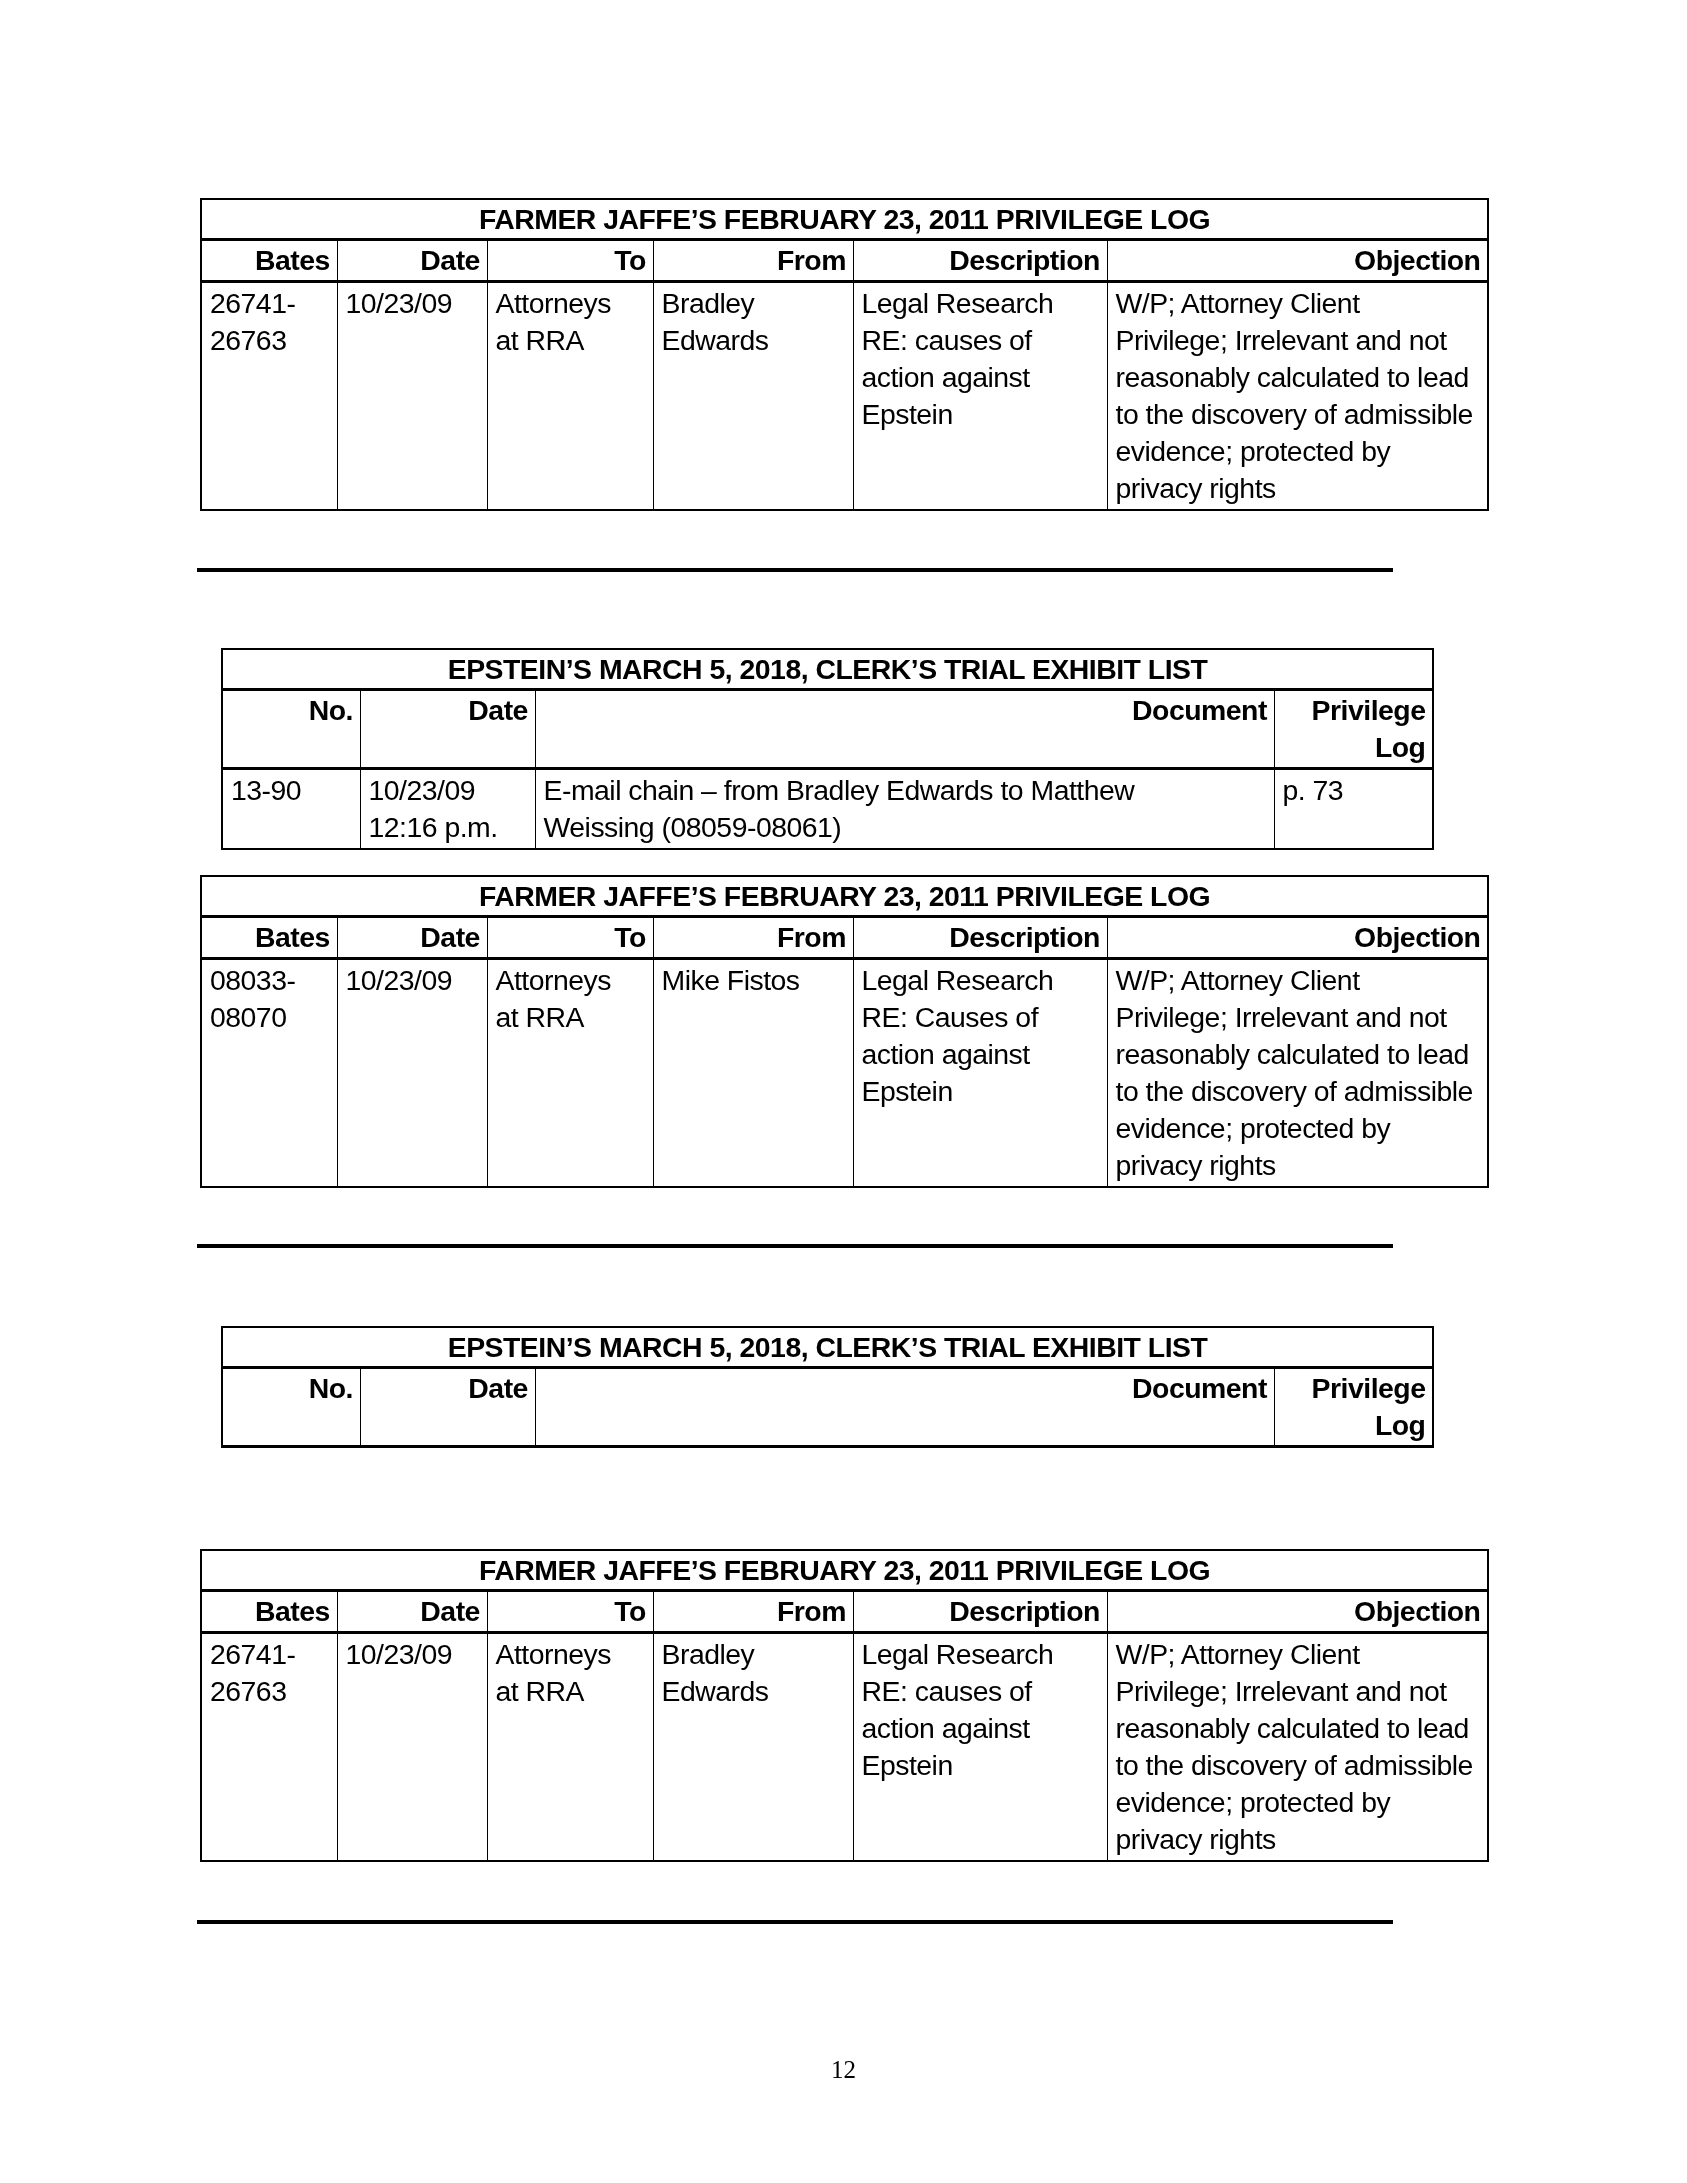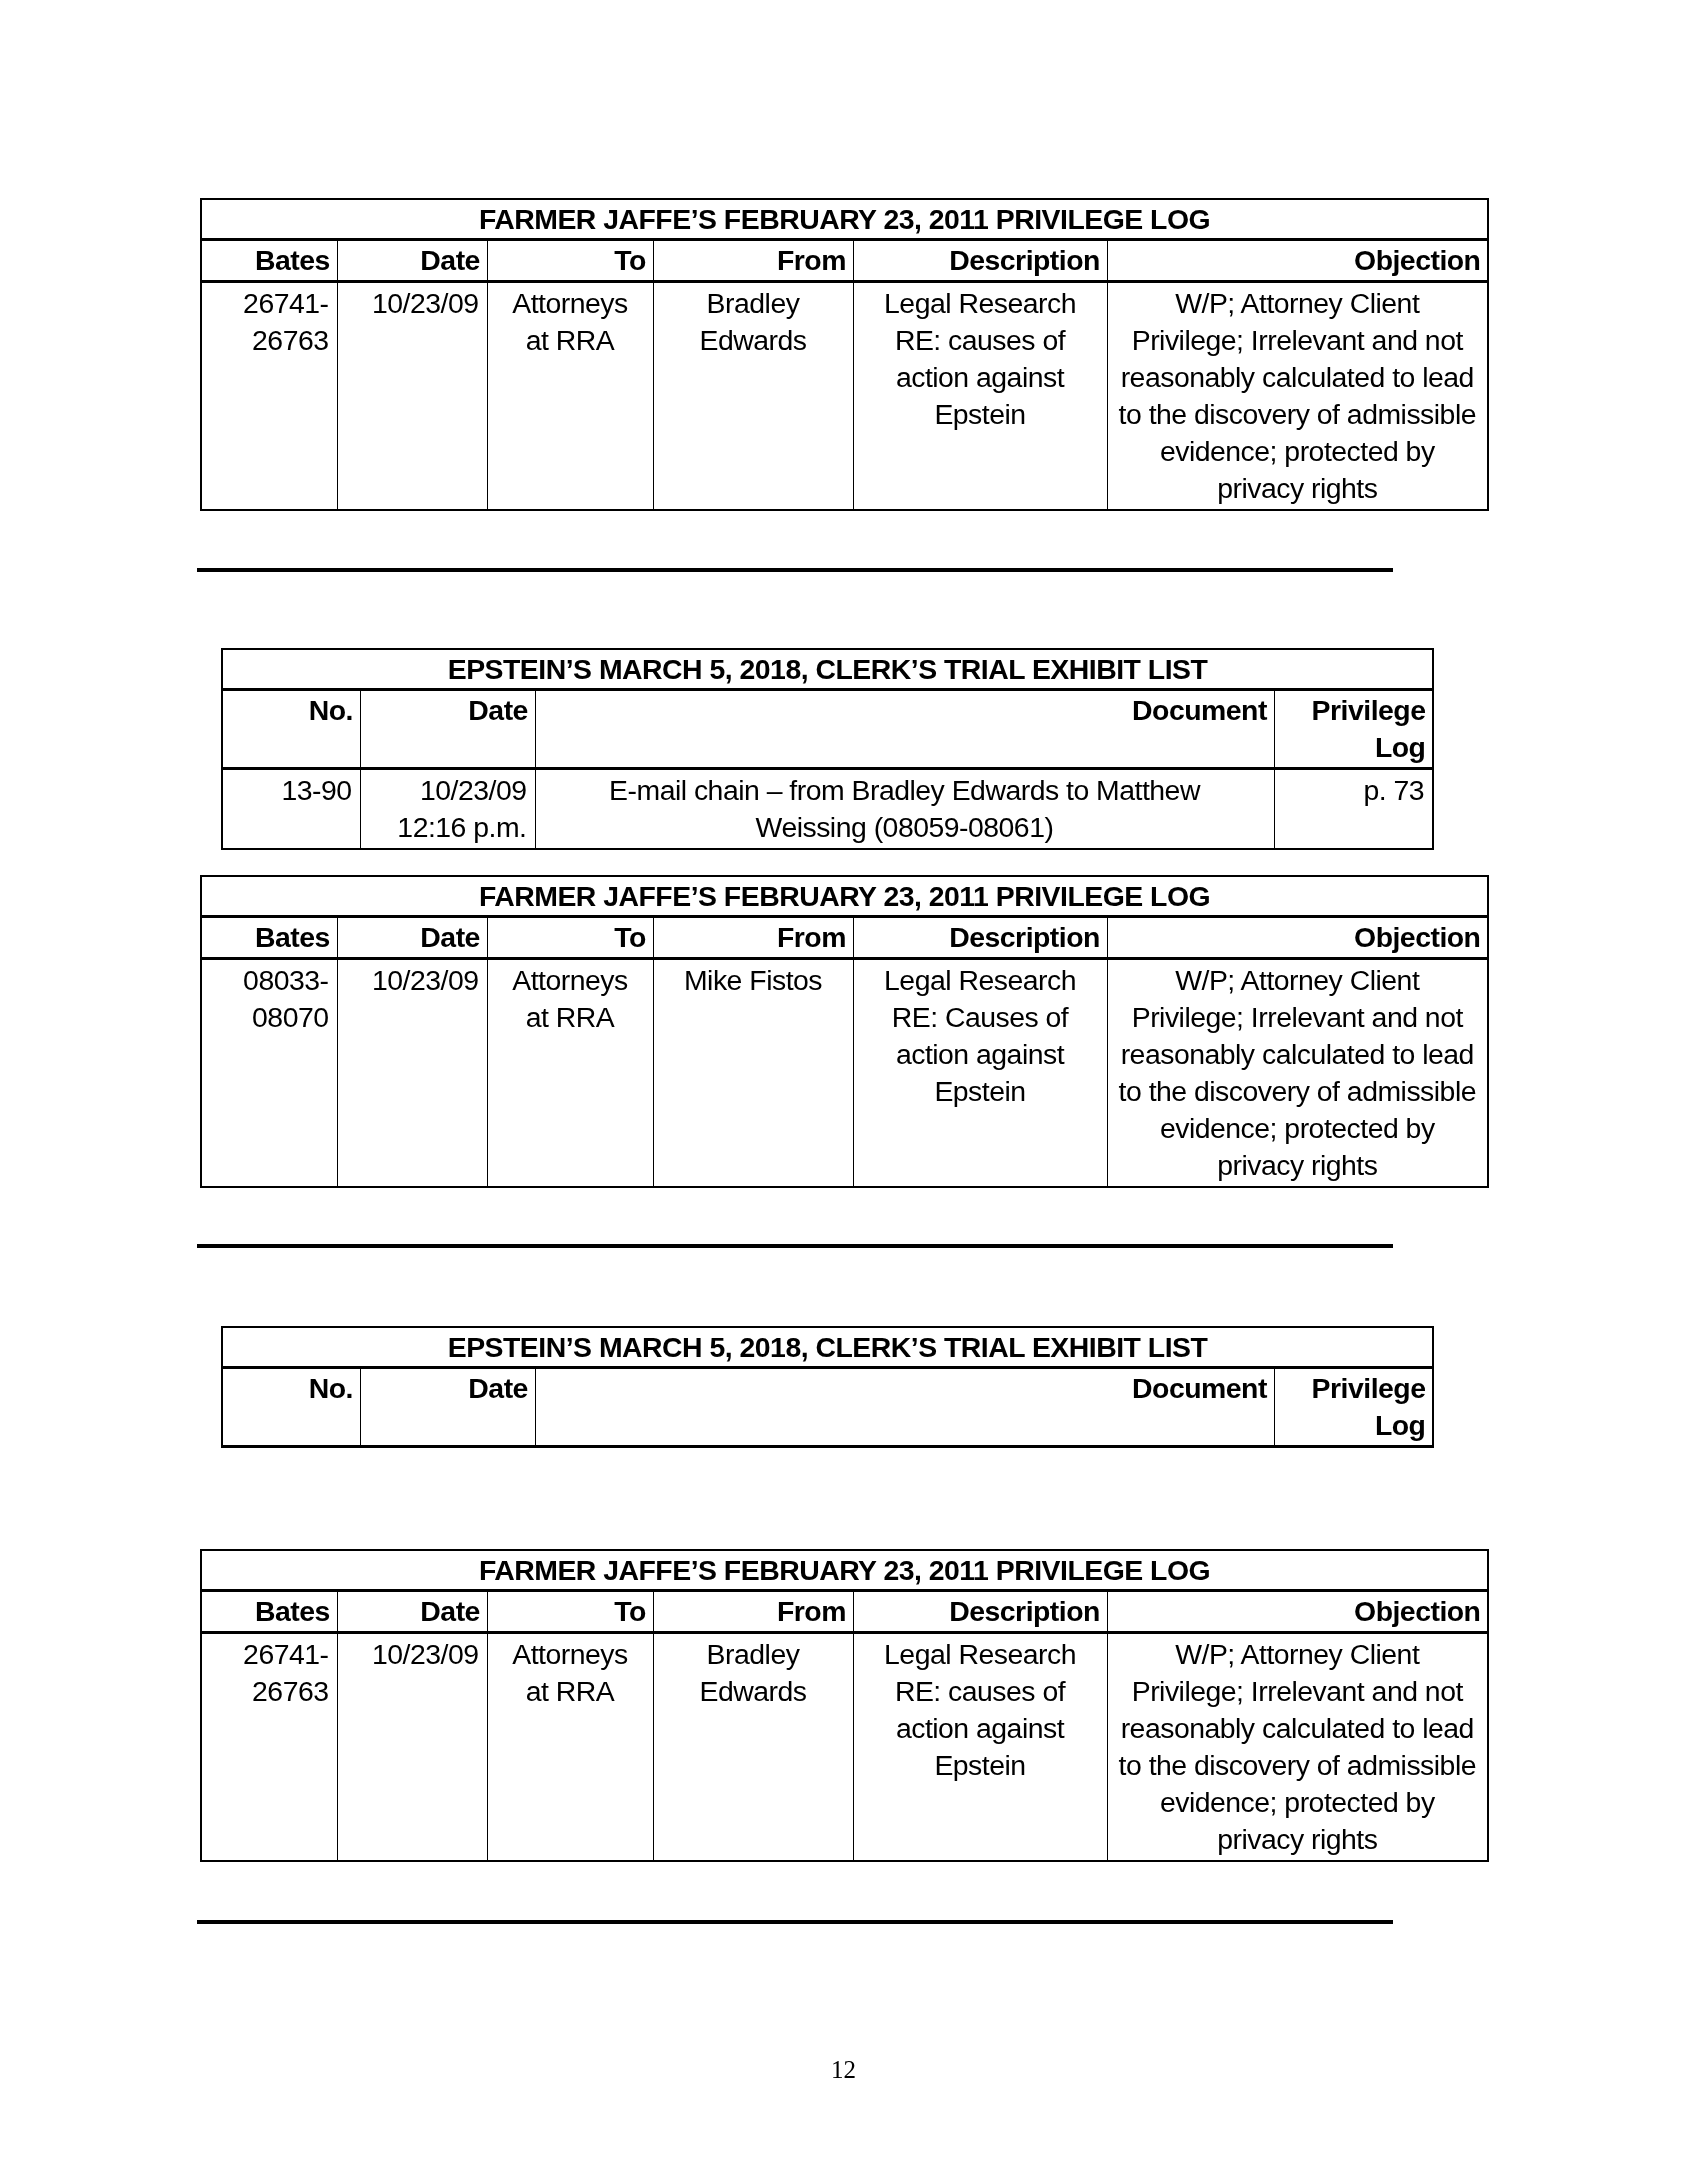--- a/index.html
+++ b/index.html
@@ -23,35 +23,35 @@
   td, th {
     border: 1.3px solid #000000;
     vertical-align: top;
     font-size: 28.4px;
     line-height: 37px;
     letter-spacing: -0.5px;
     padding: 2px 8px;
     white-space: pre-line;
     overflow: hidden;
     font-weight: normal;
-    text-align: center;
+    text-align: left;
   }
   .title-cell {
     font-weight: bold;
     text-align: center;
     border-bottom: 3.3px solid #000000;
     padding: 0.7px 6.6px;
   }
   th {
     font-weight: bold;
     text-align: right;
     border-bottom: 3.3px solid #000000;
     padding: 0.7px 6.6px;
   }
-  .c { text-align: right; }
+  .c { text-align: left; }
   .sep {
     position: absolute;
     left: 197px;
     width: 1196px;
     height: 4px;
     background: #000000;
   }
   .pageno {
     position: absolute;
     top: 2050px;

